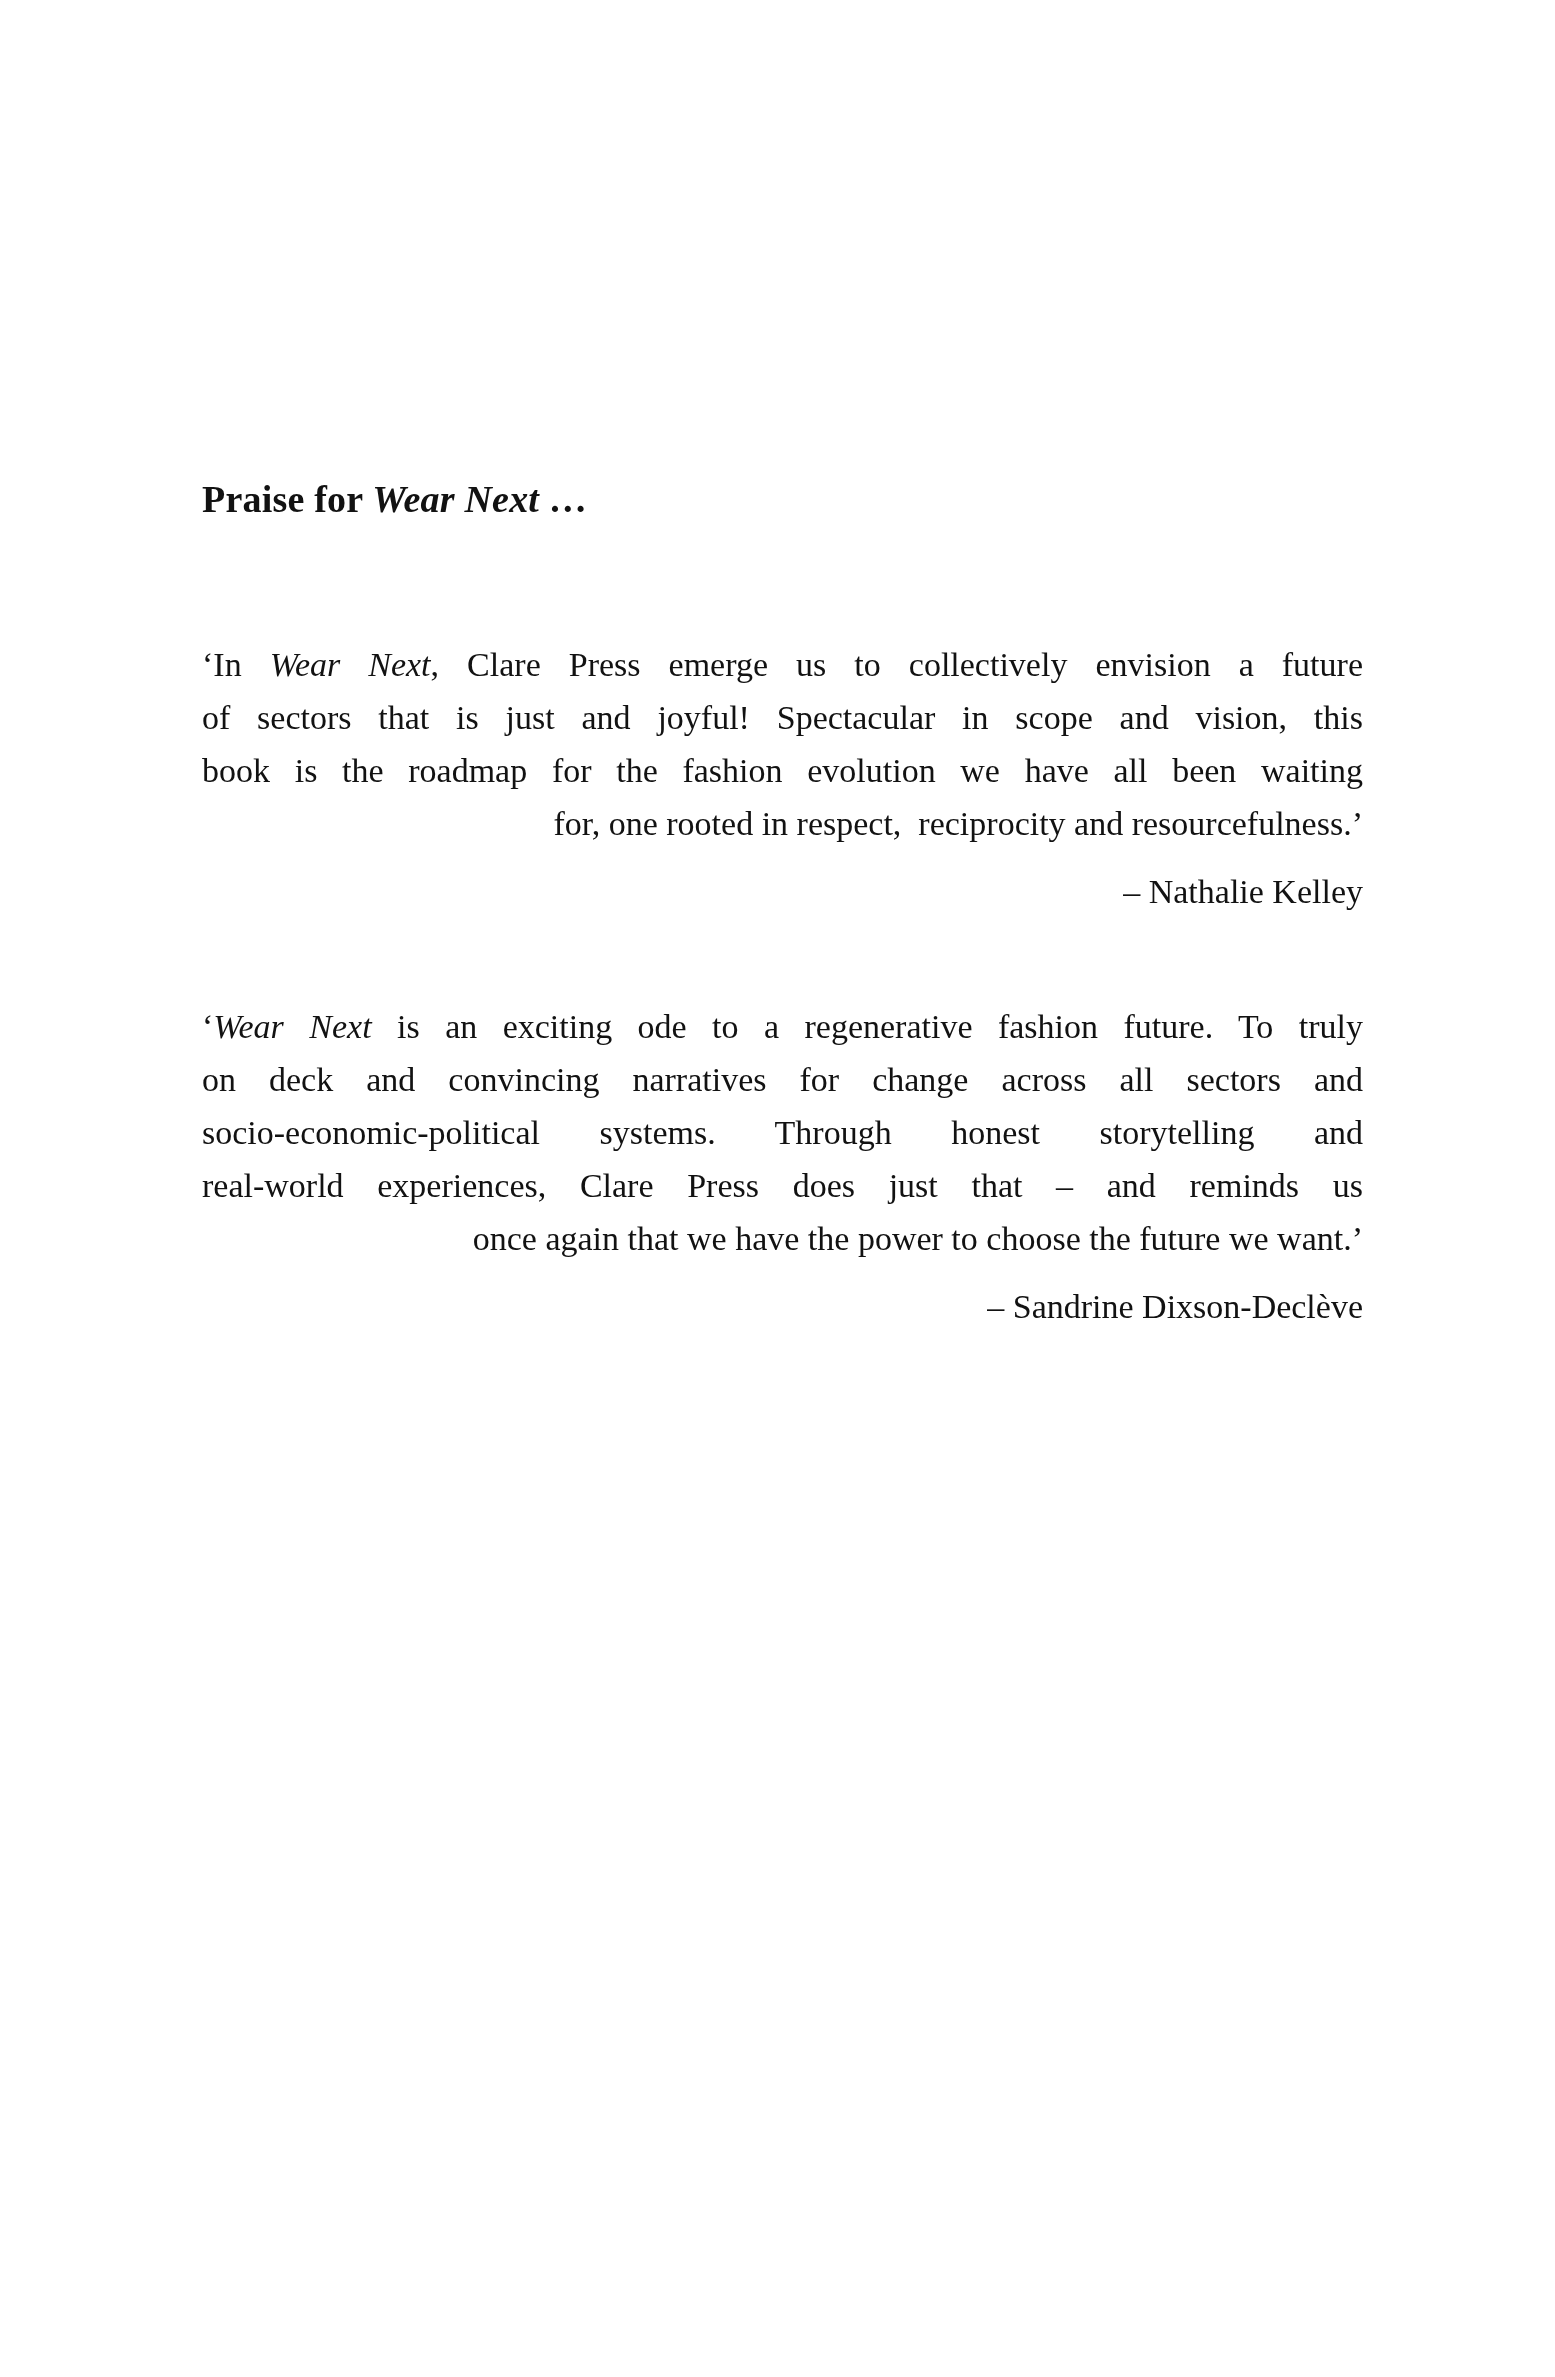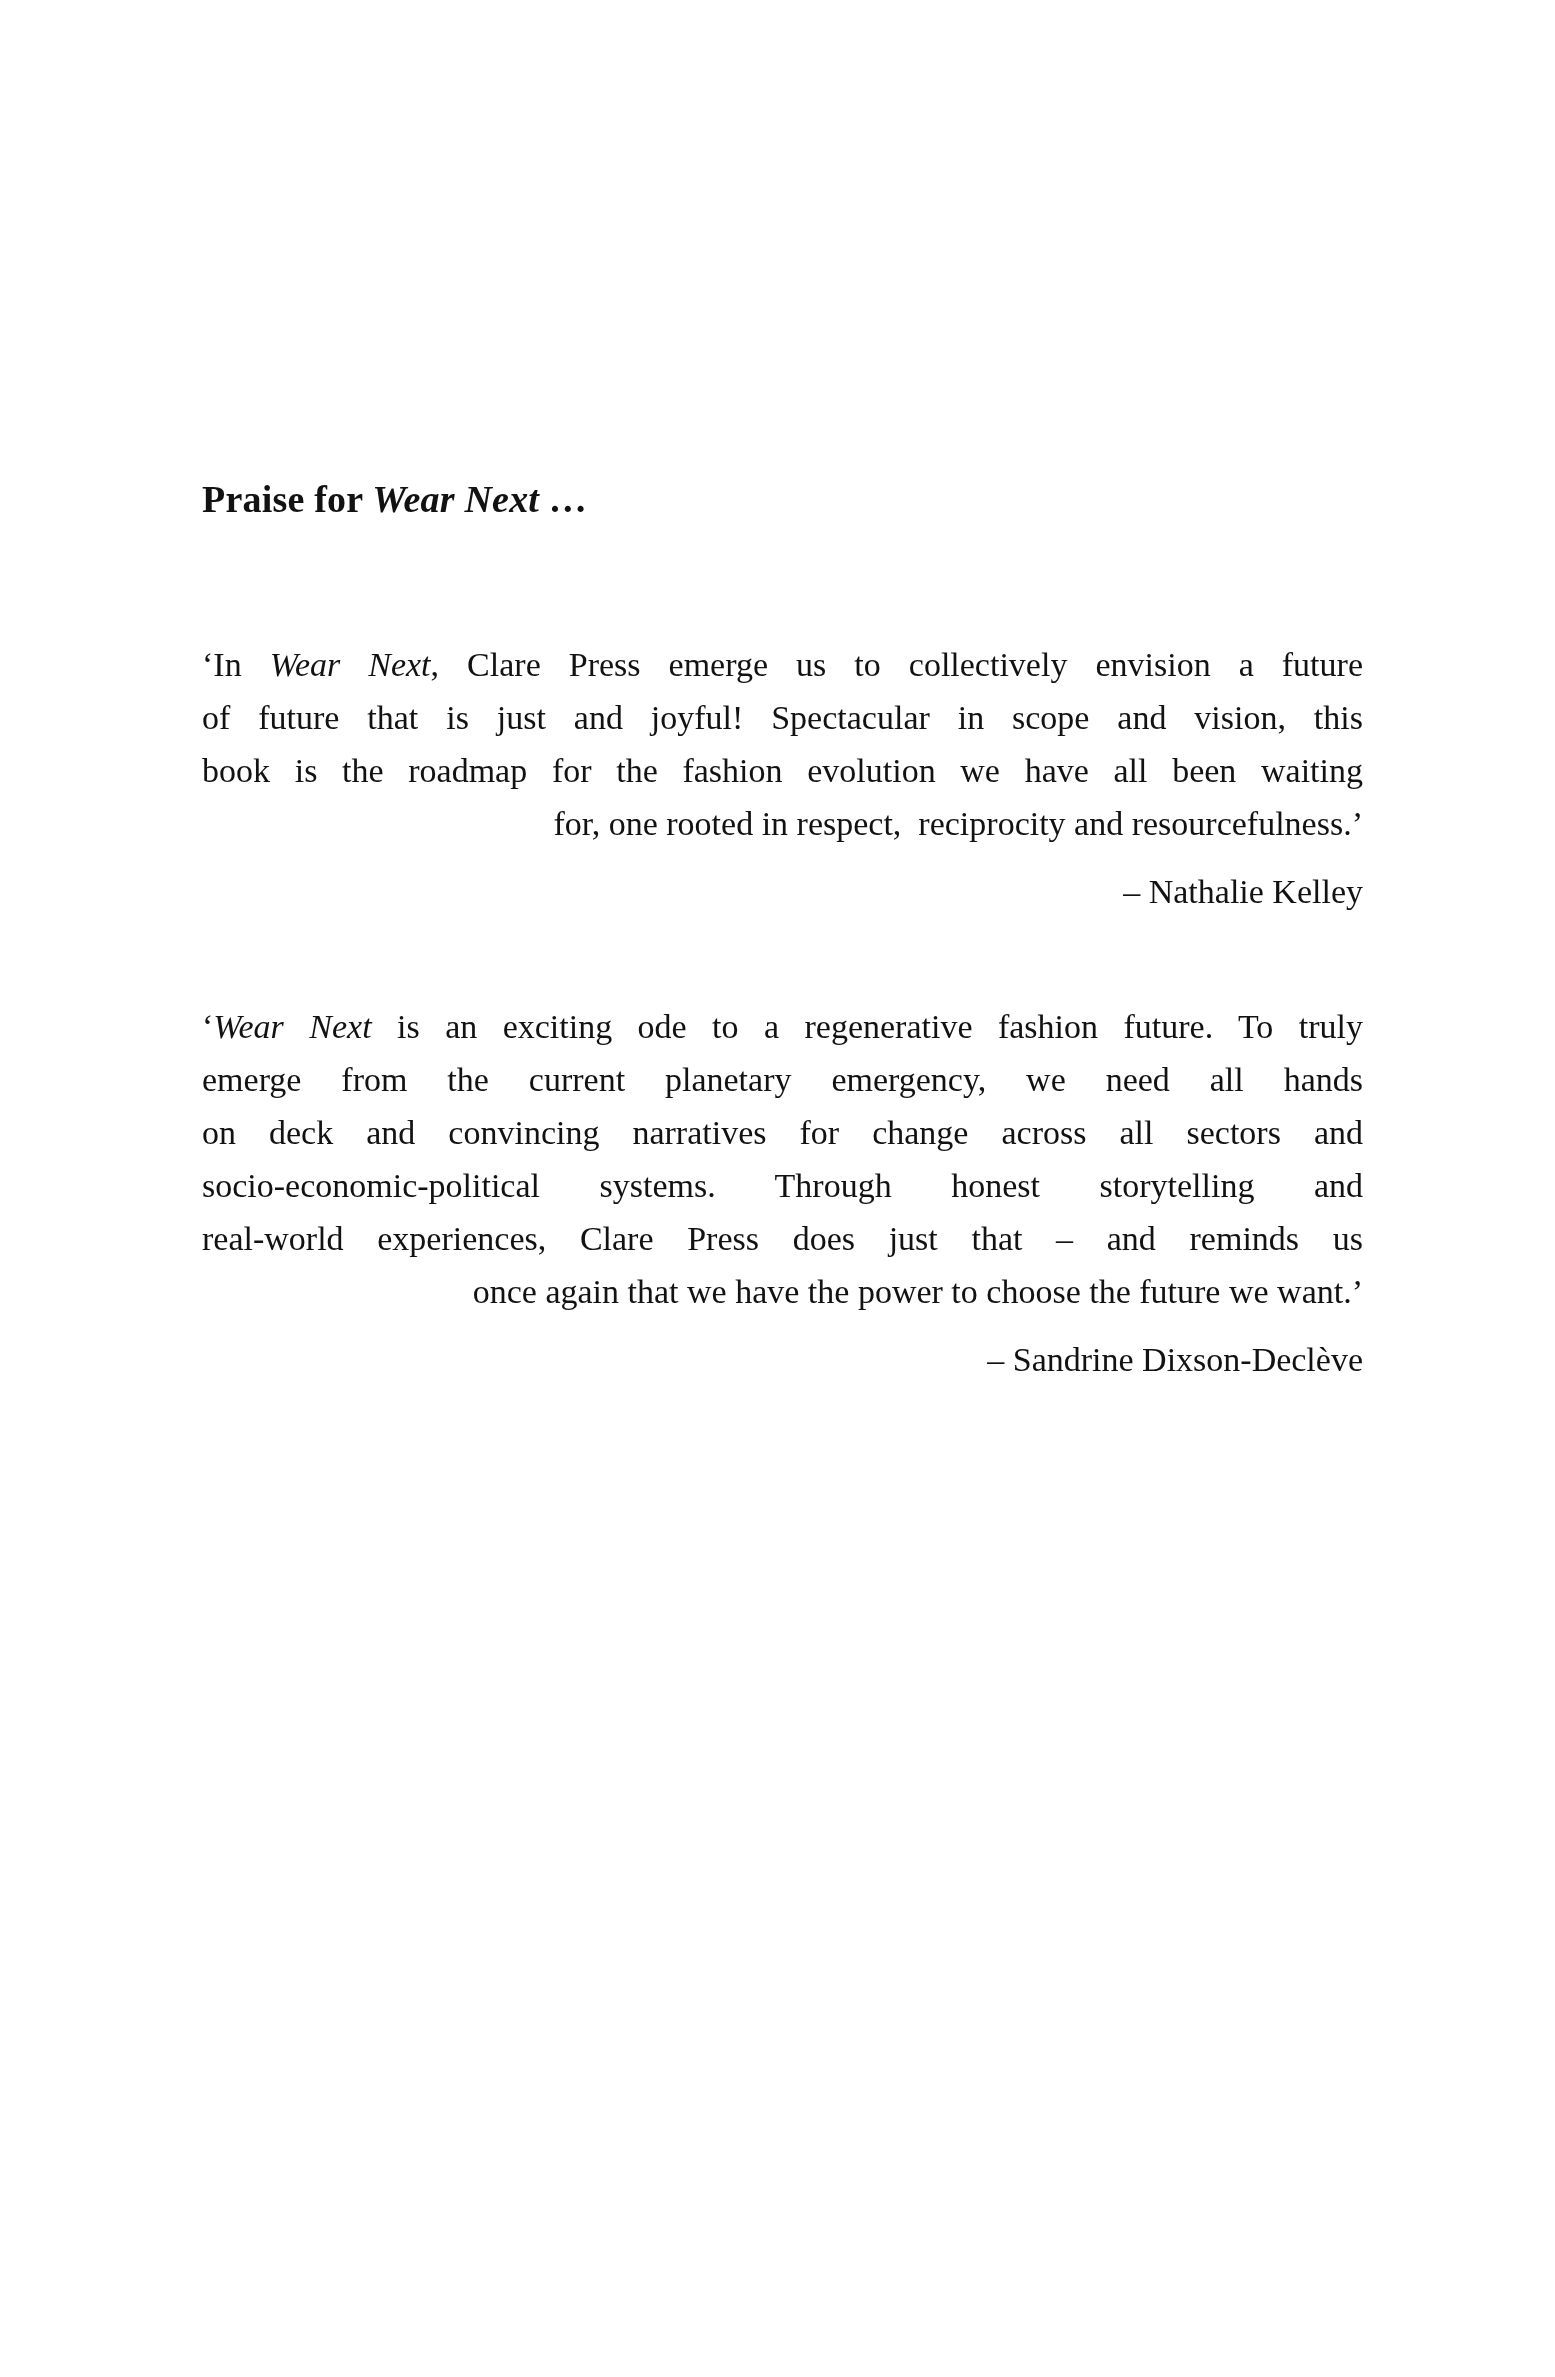--- a/index.html
+++ b/index.html
@@ -61,29 +61,28 @@
 </style>
 </head>
 <body>
 
 <div class="page">
 
   <h1 class="heading"><span>Praise for </span><em>Wear Next</em><span> …</span></h1>
 
   <section class="quote quote-1">
     <div class="line justified"><span>‘In </span><em class="book-title">Wear Next</em><span>, Clare Press emerge us to collectively envision a future</span></div>
-    <div class="line justified">of future that is just and joyful! Spectacular in scope and vision, this</div>
+    <div class="line justified">of sectors that is just and joyful! Spectacular in scope and vision, this</div>
     <div class="line justified">book is the roadmap for the fashion evolution we have all been waiting</div>
     <div class="line lastline">for, one rooted in respect,&nbsp; reciprocity and resourcefulness.’</div>
     <div class="line attribution">– Nathalie Kelley</div>
   </section>
 
   <section class="quote quote-2">
     <div class="line justified"><span>‘</span><em class="book-title">Wear Next</em><span> is an exciting ode to a regenerative fashion future. To truly</span></div>
-    <div class="line justified">emerge from the current planetary emergency, we need all hands</div>
     <div class="line justified">on deck and convincing narratives for change across all sectors and</div>
     <div class="line justified">socio-economic-political systems. Through honest storytelling and</div>
     <div class="line justified">real-world experiences, Clare Press does just that – and reminds us</div>
     <div class="line lastline">once again that we have the power to choose the future we want.’</div>
     <div class="line attribution">– Sandrine Dixson-Declève</div>
   </section>
 
 </div>
 
 

